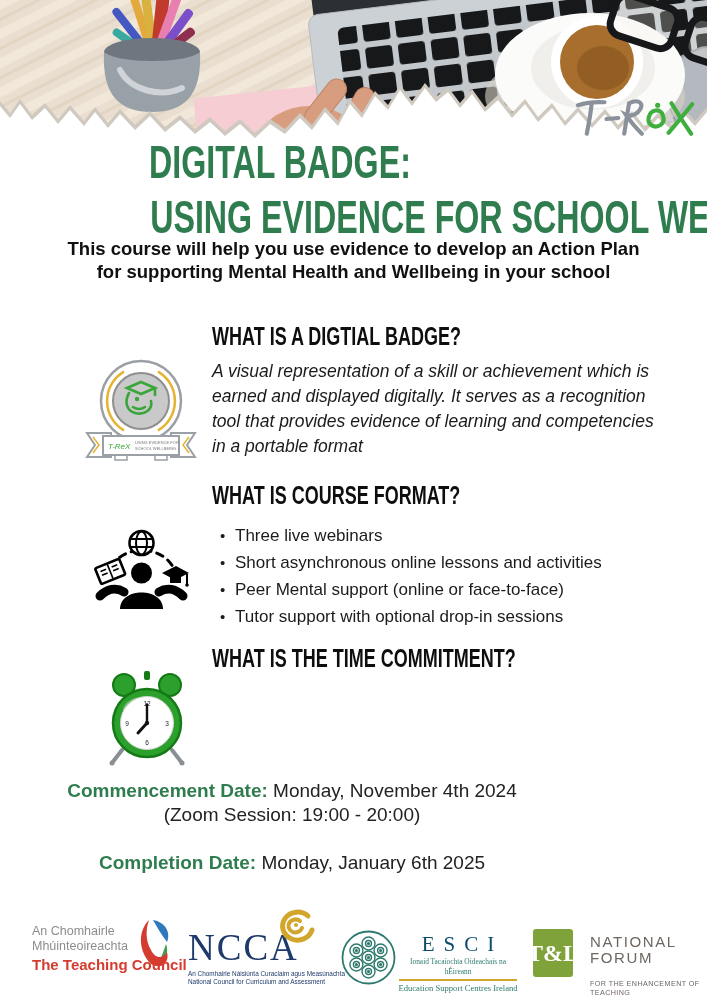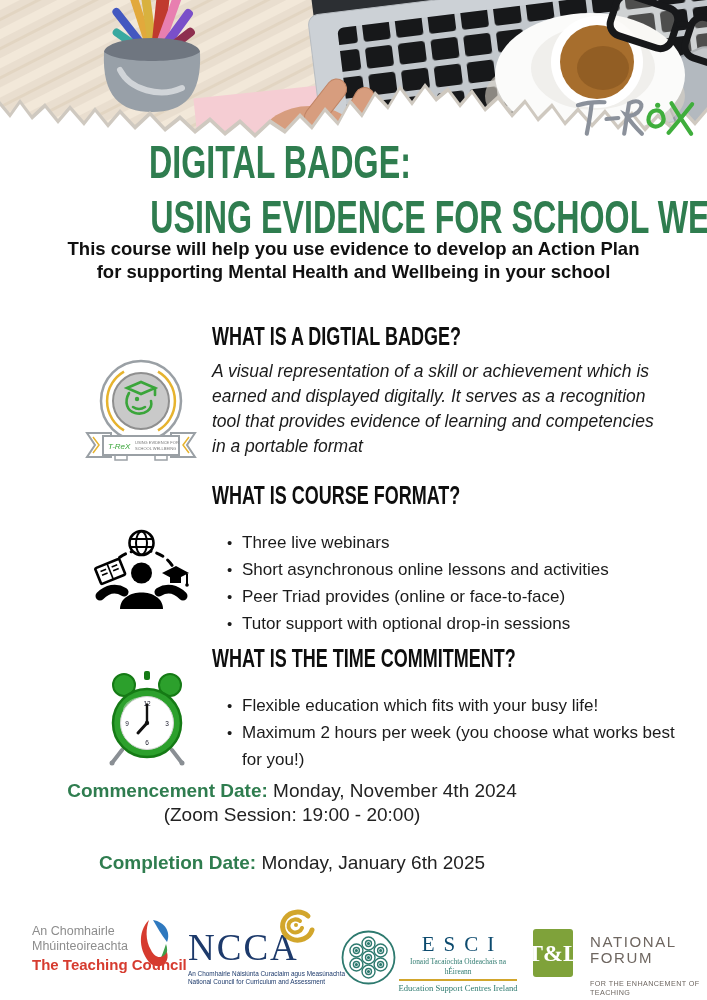--- a/index.html
+++ b/index.html
@@ -10,21 +10,21 @@
   .cond{display:inline-block;font-weight:bold;white-space:nowrap;
         transform:scaleX(.72);transform-origin:left top;letter-spacing:0;color:#0e0e0e;}
   .cond-center{display:inline-block;font-weight:bold;white-space:nowrap;
         transform:scaleX(.70);transform-origin:center top;}
   .title-wrap{left:0;top:140px;width:559px;text-align:center;line-height:44px;}
   .title-line{font-size:46px;color:#2f7d4f;}
   .subtitle{left:0;top:237px;width:707px;text-align:center;font-weight:bold;
         font-size:18.5px;line-height:23px;color:#101010;}
   .sec-head{font-size:25px;}
   .sec-body{font-size:17.5px;line-height:1.42;color:#1b1b1b;font-style:italic;}
-  ul.blist{list-style:none;margin:12px;padding:0;}
+  ul.blist{list-style:none;margin:5px;padding:0;}
   ul.blist li{position:relative;padding-left:17px;font-size:17px;line-height:27px;color:#1b1b1b;}
   ul.blist li::before{content:"•";position:absolute;left:2px;top:0;font-size:15px;color:#1b1b1b;}
   .dates{width:584px;text-align:center;font-size:19px;color:#222;}
   .dlabel{color:#2f7d4f;font-weight:bold;}
   
   .tc-irish{font-size:12.5px;line-height:15px;color:#8d8d8d;}
   .tc-eng{font-size:15px;font-weight:bold;color:#d63b2f;margin-top:2px;}
   .ncca-acr{font-family:"Liberation Serif",serif;font-size:37px;line-height:36px;
         color:#1d3a6b;letter-spacing:2px;}
   .ncca-small{font-size:6.4px;line-height:8px;color:#1d3a6b;}
@@ -169,21 +169,21 @@
       <text x="50" y="93" font-size="4" fill="#777" font-family="Liberation Sans, sans-serif">SCHOOL WELLBEING</text>
     </g>
   </svg>
 
   <div class="abs" style="left:212px;top:481px">
     <span class="cond sec-head">WHAT IS COURSE FORMAT?</span>
   </div>
   <ul class="abs blist" style="left:213px;top:517px;width:460px">
     <li>Three live webinars</li>
     <li>Short asynchronous online lessons and activities</li>
-    <li>Peer Triad provides (online or face-to-face)</li>
+    <li>Peer Mental support (online or face-to-face)</li>
     <li>Tutor support with optional drop-in sessions</li>
   </ul>
 
   <svg class="abs" style="left:94px;top:527px" width="95" height="88" viewBox="0 0 95 88">
     <path d="M12,52 C20,14 75,14 83,50" fill="none" stroke="#000" stroke-width="3" stroke-dasharray="7 6" stroke-linecap="round"></path>
     <g>
       <circle cx="47.5" cy="16" r="12" fill="#fff" stroke="#000" stroke-width="2.6"></circle>
       <ellipse cx="47.5" cy="16" rx="5.5" ry="11.5" fill="none" stroke="#000" stroke-width="2"></ellipse>
       <path d="M36.5,12 L58.5,12 M36.5,20 L58.5,20" stroke="#000" stroke-width="2"></path>
     </g>
@@ -201,24 +201,20 @@
       <circle cx="47.5" cy="46" r="10.5" fill="#000"></circle>
       <path d="M26,82 C26,60 69,60 69,82 Z" fill="#000"></path>
       <path d="M30,65 C22,60 13,62 6,69" stroke="#000" stroke-width="9" stroke-linecap="round" fill="none"></path>
       <path d="M65,65 C73,60 82,62 89,69" stroke="#000" stroke-width="9" stroke-linecap="round" fill="none"></path>
     </g>
   </svg>
 
   <div class="abs" style="left:212px;top:644px">
     <span class="cond sec-head">WHAT IS THE TIME COMMITMENT?</span>
   </div>
-  <ul class="abs blist" style="left:213px;top:680px;width:462px">
-    <li>Flexible education which fits with your busy life!</li>
-    <li>Maximum 2 hours per week (you choose what works best for you!)</li>
-  </ul>
 
   <svg class="abs" style="left:104px;top:670px" width="86" height="96" viewBox="0 0 86 96">
     <path d="M18,80 L8,93 M68,80 L78,93" stroke="#8a8f94" stroke-width="4" stroke-linecap="round"></path>
     <circle cx="8" cy="93" r="2.5" fill="#8a8f94"></circle>
     <circle cx="78" cy="93" r="2.5" fill="#8a8f94"></circle>
     <rect x="40" y="1" width="6" height="9" rx="2" fill="#157a15"></rect>
     <circle cx="20" cy="15" r="11" fill="#2ca02c" stroke="#157a15" stroke-width="2"></circle>
     <circle cx="66" cy="15" r="11" fill="#2ca02c" stroke="#157a15" stroke-width="2"></circle>
     <circle cx="43" cy="53" r="34" fill="#2ca02c" stroke="#157a15" stroke-width="2.5"></circle>
     <ellipse cx="30" cy="36" rx="12" ry="7" fill="#ffffff" opacity=".35" transform="rotate(-30 30 36)"></ellipse>

